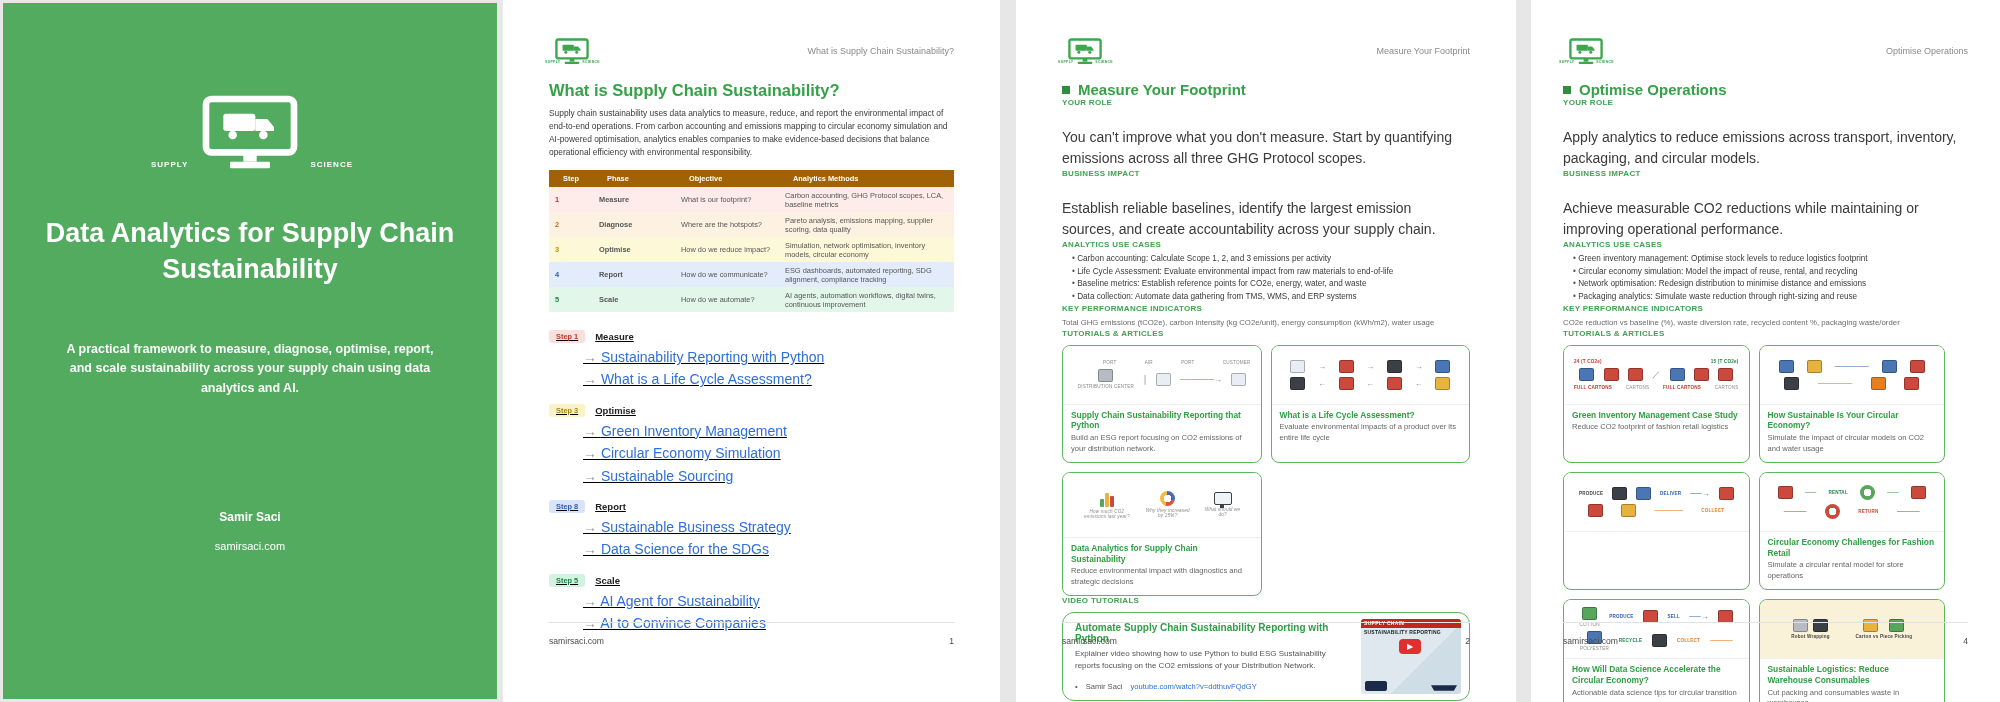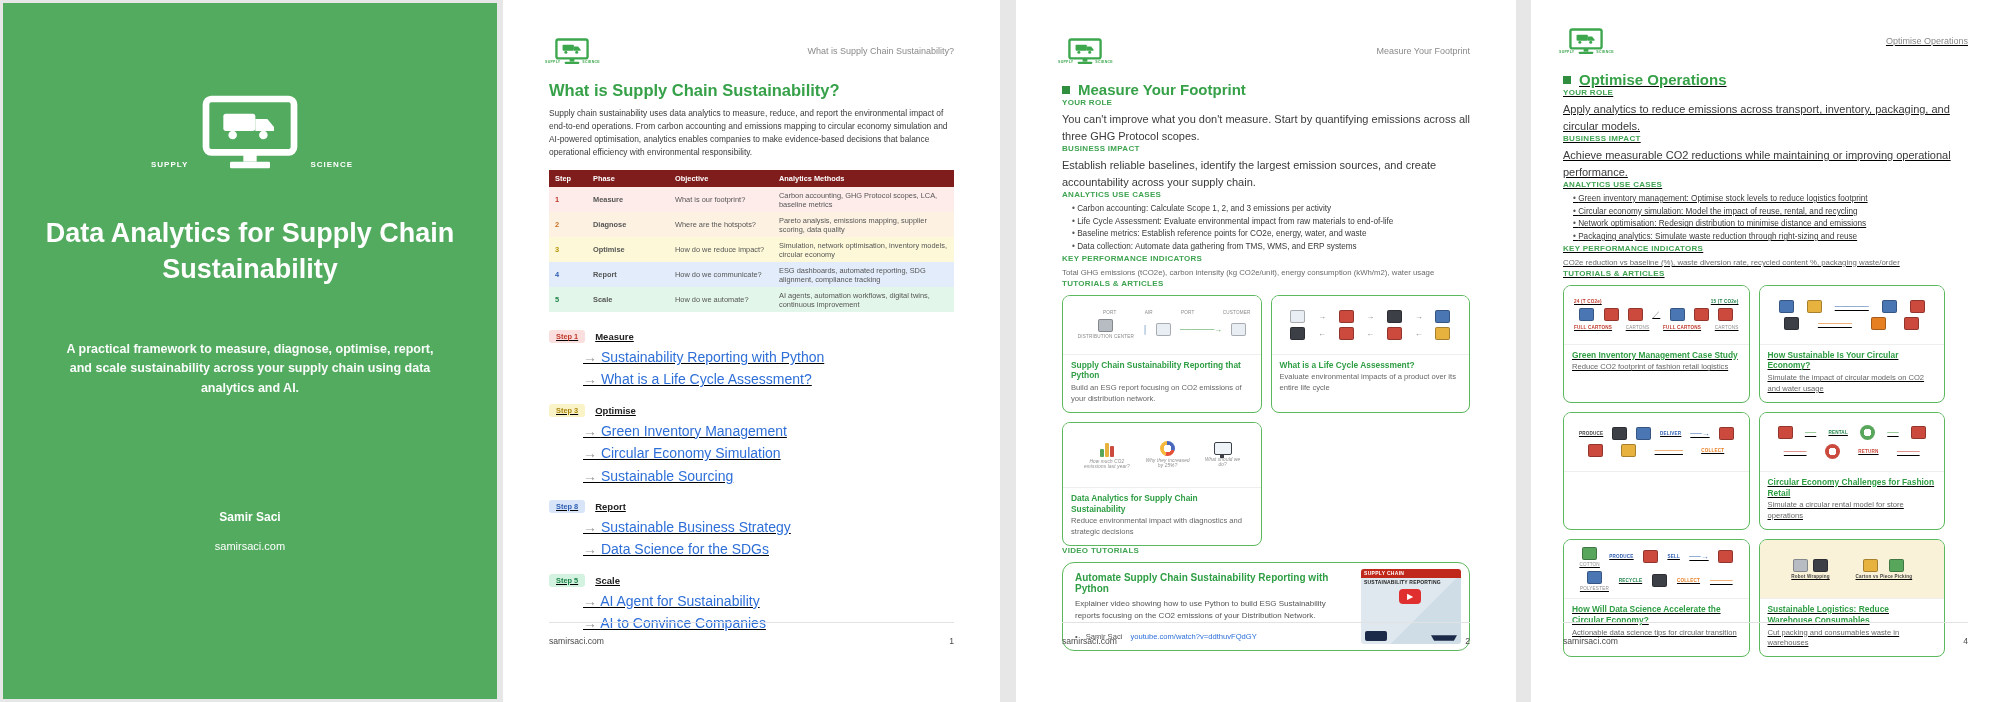--- a/index.html
+++ b/index.html
@@ -27,30 +27,30 @@
   .mini-logo{color:#3da74e;position:relative;width:46px;}
   .mini-logo .logo-side{position:absolute;bottom:1px;font-size:3.5px;font-weight:bold;color:#3da74e;letter-spacing:.3px;}
   .mini-logo .logo-side.left{left:-4px;}
   .mini-logo .logo-side.right{right:-5px;}
   .running{font-size:9px;color:#8a8a8a;margin-top:8px;}
   .h1{color:#36a148;font-weight:bold;font-size:16.5px;margin-top:16px;}
   .h1.bullet{font-size:15px;display:flex;align-items:center;gap:8px;}
   .sq{width:8px;height:8px;background:#2f8f3f;display:inline-block;flex:0 0 auto;}
   .intro{font-size:8.4px;color:#3a3a3a;line-height:1.55;margin-top:7px;}
   .sec-label{color:#3fa351;font-weight:bold;font-size:8px;letter-spacing:.3px;margin-top:0;}
-  .sec-text{font-size:11px;color:#3a3a3a;line-height:1.5;margin-top:4px;}
+  .sec-text{font-size:14px;color:#3a3a3a;line-height:1.5;margin-top:20px;}
   .kpi-text{font-size:7.8px;color:#6b6b6b;line-height:1.5;margin-top:4px;}
   ul.bullets{margin:4px 0 0 10px;padding:0;list-style:none;}
   ul.bullets li{font-size:8.2px;color:#3a3a3a;line-height:1.55;}
   ul.bullets li::before{content:"• ";color:#555;}
   .footer{position:absolute;left:46px;right:46px;top:622px;border-top:1px solid #e2e2e2;
     display:flex;justify-content:space-between;padding-top:13px;font-size:8.6px;color:#4a4a4a;}
   
   table.phases{width:100%;border-collapse:collapse;margin-top:11px;font-size:7.4px;}
-  table.phases th{background:#7f1d1d;color:#fff;text-align:left;font-weight:bold;padding:4px 6px;}
+  table.phases th{background:#a16207;color:#fff;text-align:left;font-weight:bold;padding:4px 14px;}
   table.phases td{padding:3.5px 6px;color:#555;}
   td.step{font-weight:bold;width:26px;}
   td.phase{font-weight:bold;color:#222;width:70px;}
   td.obj{width:92px;color:#444;}
   tr.r1{background:#fdecea;} tr.r1 .step{color:#c0392b;}
   tr.r2{background:#fdf2e1;} tr.r2 .step{color:#ca6f1e;}
   tr.r3{background:#fdf9d8;} tr.r3 .step{color:#b7950b;}
   tr.r4{background:#e2ecfa;} tr.r4 .step{color:#2e5db3;}
   tr.r5{background:#e3f6ea;} tr.r5 .step{color:#1e8449;}
   .step-block{margin-top:13px;text-decoration:underline;}
@@ -112,21 +112,21 @@
   .vt-sub{color:#222;font-size:5px;font-weight:bold;padding:1px 3px;letter-spacing:.2px;}
   .vt-play{position:absolute;left:38px;top:20px;width:22px;height:15px;background:#e02f2f;border-radius:4px;
     color:#fff;font-size:8px;display:flex;align-items:center;justify-content:center;}
   .vt-truck{position:absolute;left:4px;bottom:3px;width:22px;height:10px;background:#1c2a4a;border-radius:2px;}
   .vt-ship{position:absolute;right:4px;bottom:3px;width:26px;height:9px;background:#1c2a4a;
     clip-path:polygon(0 40%,100% 40%,88% 100%,12% 100%);}
   
   .p1{left:503px;width:497px;}
   .p2{left:1016px;width:500px;}
   .p3{left:1531px;width:469px;}
-  .p3.doc{padding:28px 32px 0;text-decoration:underline;}
+  .p3.doc{padding:38px 32px 0;}
   .p3 .footer{left:32px;right:32px;}
 </style>
 </head>
 <body>
 
 <div class="page cover">
   <div class="cover-logo">
     <svg class="logo-svg" width="96" height="76" viewBox="0 0 72 57">
       <rect x="3" y="3" width="66" height="40" rx="4" fill="none" stroke="currentColor" stroke-width="5" style="color:#fff"></rect>
       <g fill="#fff">

